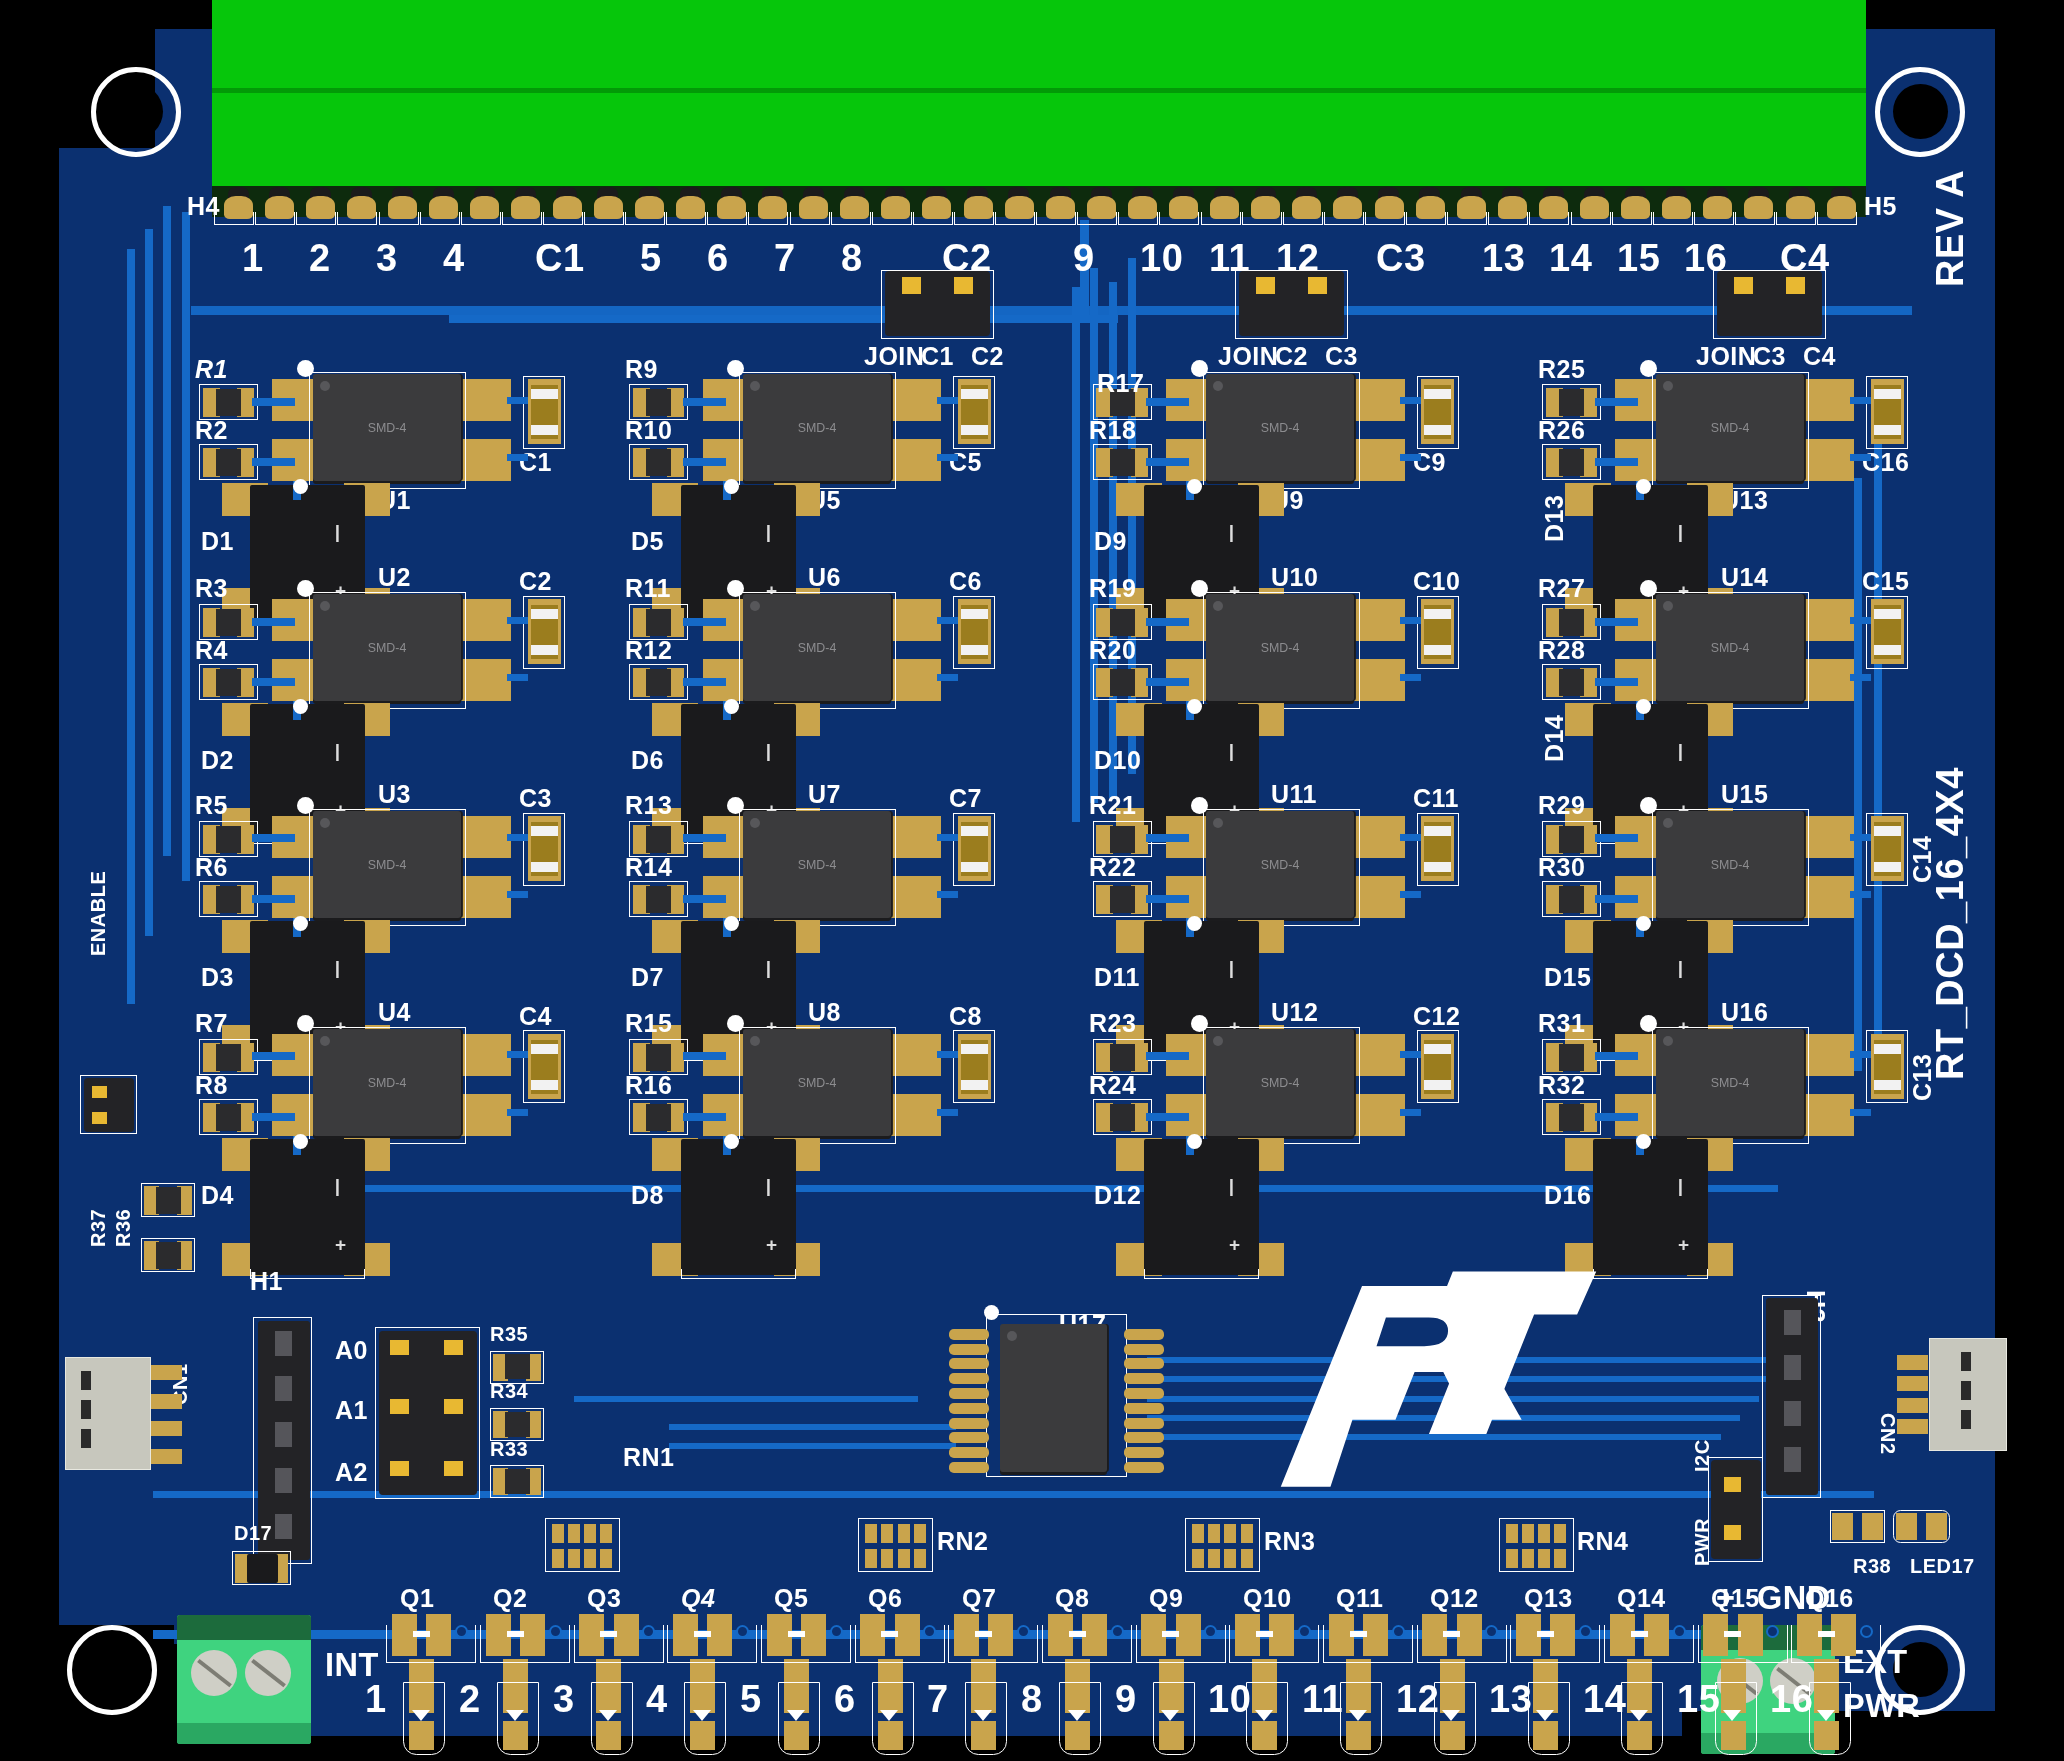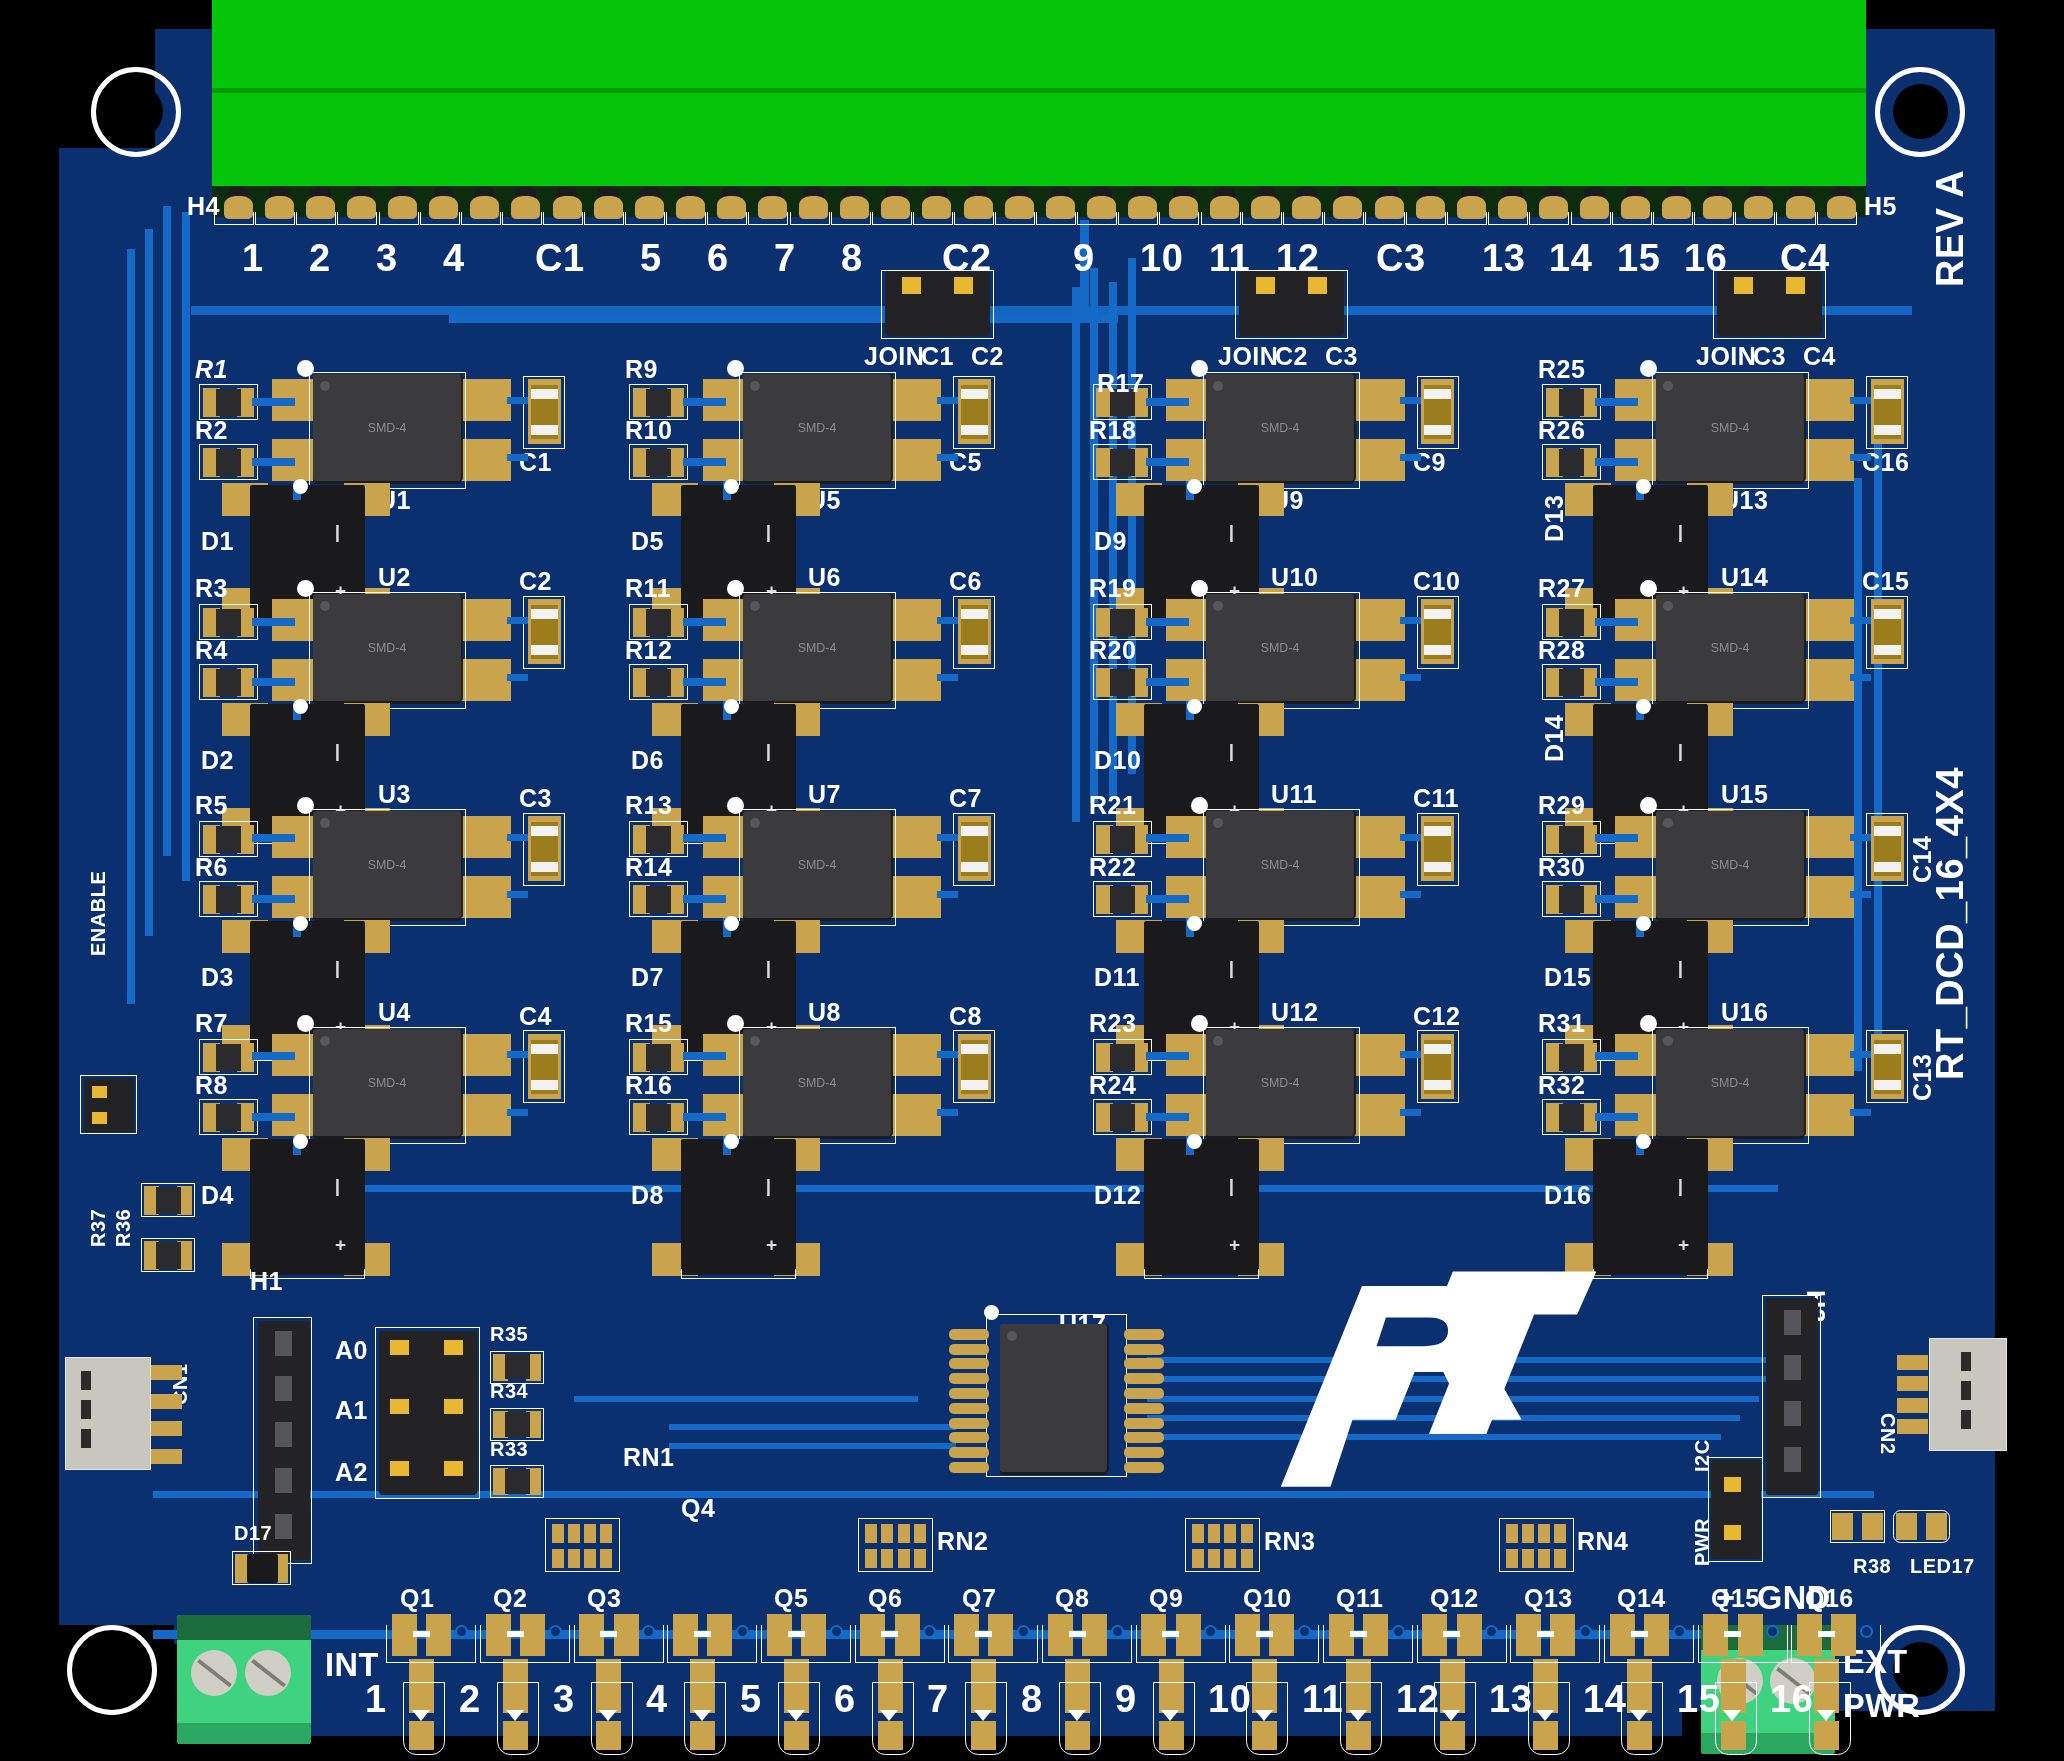--- a/index.html
+++ b/index.html
@@ -1189,21 +1189,21 @@
       <div class="pad" style="left:614px;top:1614px;width:25px;height:42px;"></div>
       <div class="pad" style="left:596px;top:1659px;width:25px;height:54px;"></div>
       <div class="outline" style="left:574px;top:1625px;width:90px;height:38px;border-top:none;"></div>
       <div class="trace" style="left:600px;top:1631px;width:17px;height:5.7px;background:#fff;"></div>
       <div class="silk xl" style="left:553px;top:1680px;">3</div>
       <div class="outline" style="left:591px;top:1682px;width:42px;height:73px;border-radius:0 0 13.4px 13.4px;"></div>
       <div class="pad" style="left:596px;top:1684px;width:25px;height:29px;"></div>
       <div class="pad" style="left:596px;top:1721px;width:25px;height:29px;"></div>
       <div style="left:599px;top:1710px;width:0;height:0;border-left:9.6px solid transparent;border-right:9.6px solid transparent;border-top:11.5px solid #fff;position:absolute;"></div>
       <div class="via" style="left:642px;top:1625px;width:13.4px;height:13.4px;background:#0b3070;border:2.9px solid #1569c7;box-sizing:border-box;"></div>
-      <div class="silk md" style="left:681px;top:1496px;">Q4</div>
+      <div class="silk md" style="left:681px;top:1586px;font-style:italic;">Q4</div>
       <div class="pad" style="left:673px;top:1614px;width:25px;height:42px;"></div>
       <div class="pad" style="left:707px;top:1614px;width:25px;height:42px;"></div>
       <div class="pad" style="left:690px;top:1659px;width:25px;height:54px;"></div>
       <div class="outline" style="left:667px;top:1625px;width:90px;height:38px;border-top:none;"></div>
       <div class="trace" style="left:694px;top:1631px;width:17px;height:5.7px;background:#fff;"></div>
       <div class="silk xl" style="left:646px;top:1680px;">4</div>
       <div class="outline" style="left:684px;top:1682px;width:42px;height:73px;border-radius:0 0 13.4px 13.4px;"></div>
       <div class="pad" style="left:690px;top:1684px;width:25px;height:29px;"></div>
       <div class="pad" style="left:690px;top:1721px;width:25px;height:29px;"></div>
       <div style="left:693px;top:1710px;width:0;height:0;border-left:9.6px solid transparent;border-right:9.6px solid transparent;border-top:11.5px solid #fff;position:absolute;"></div>

